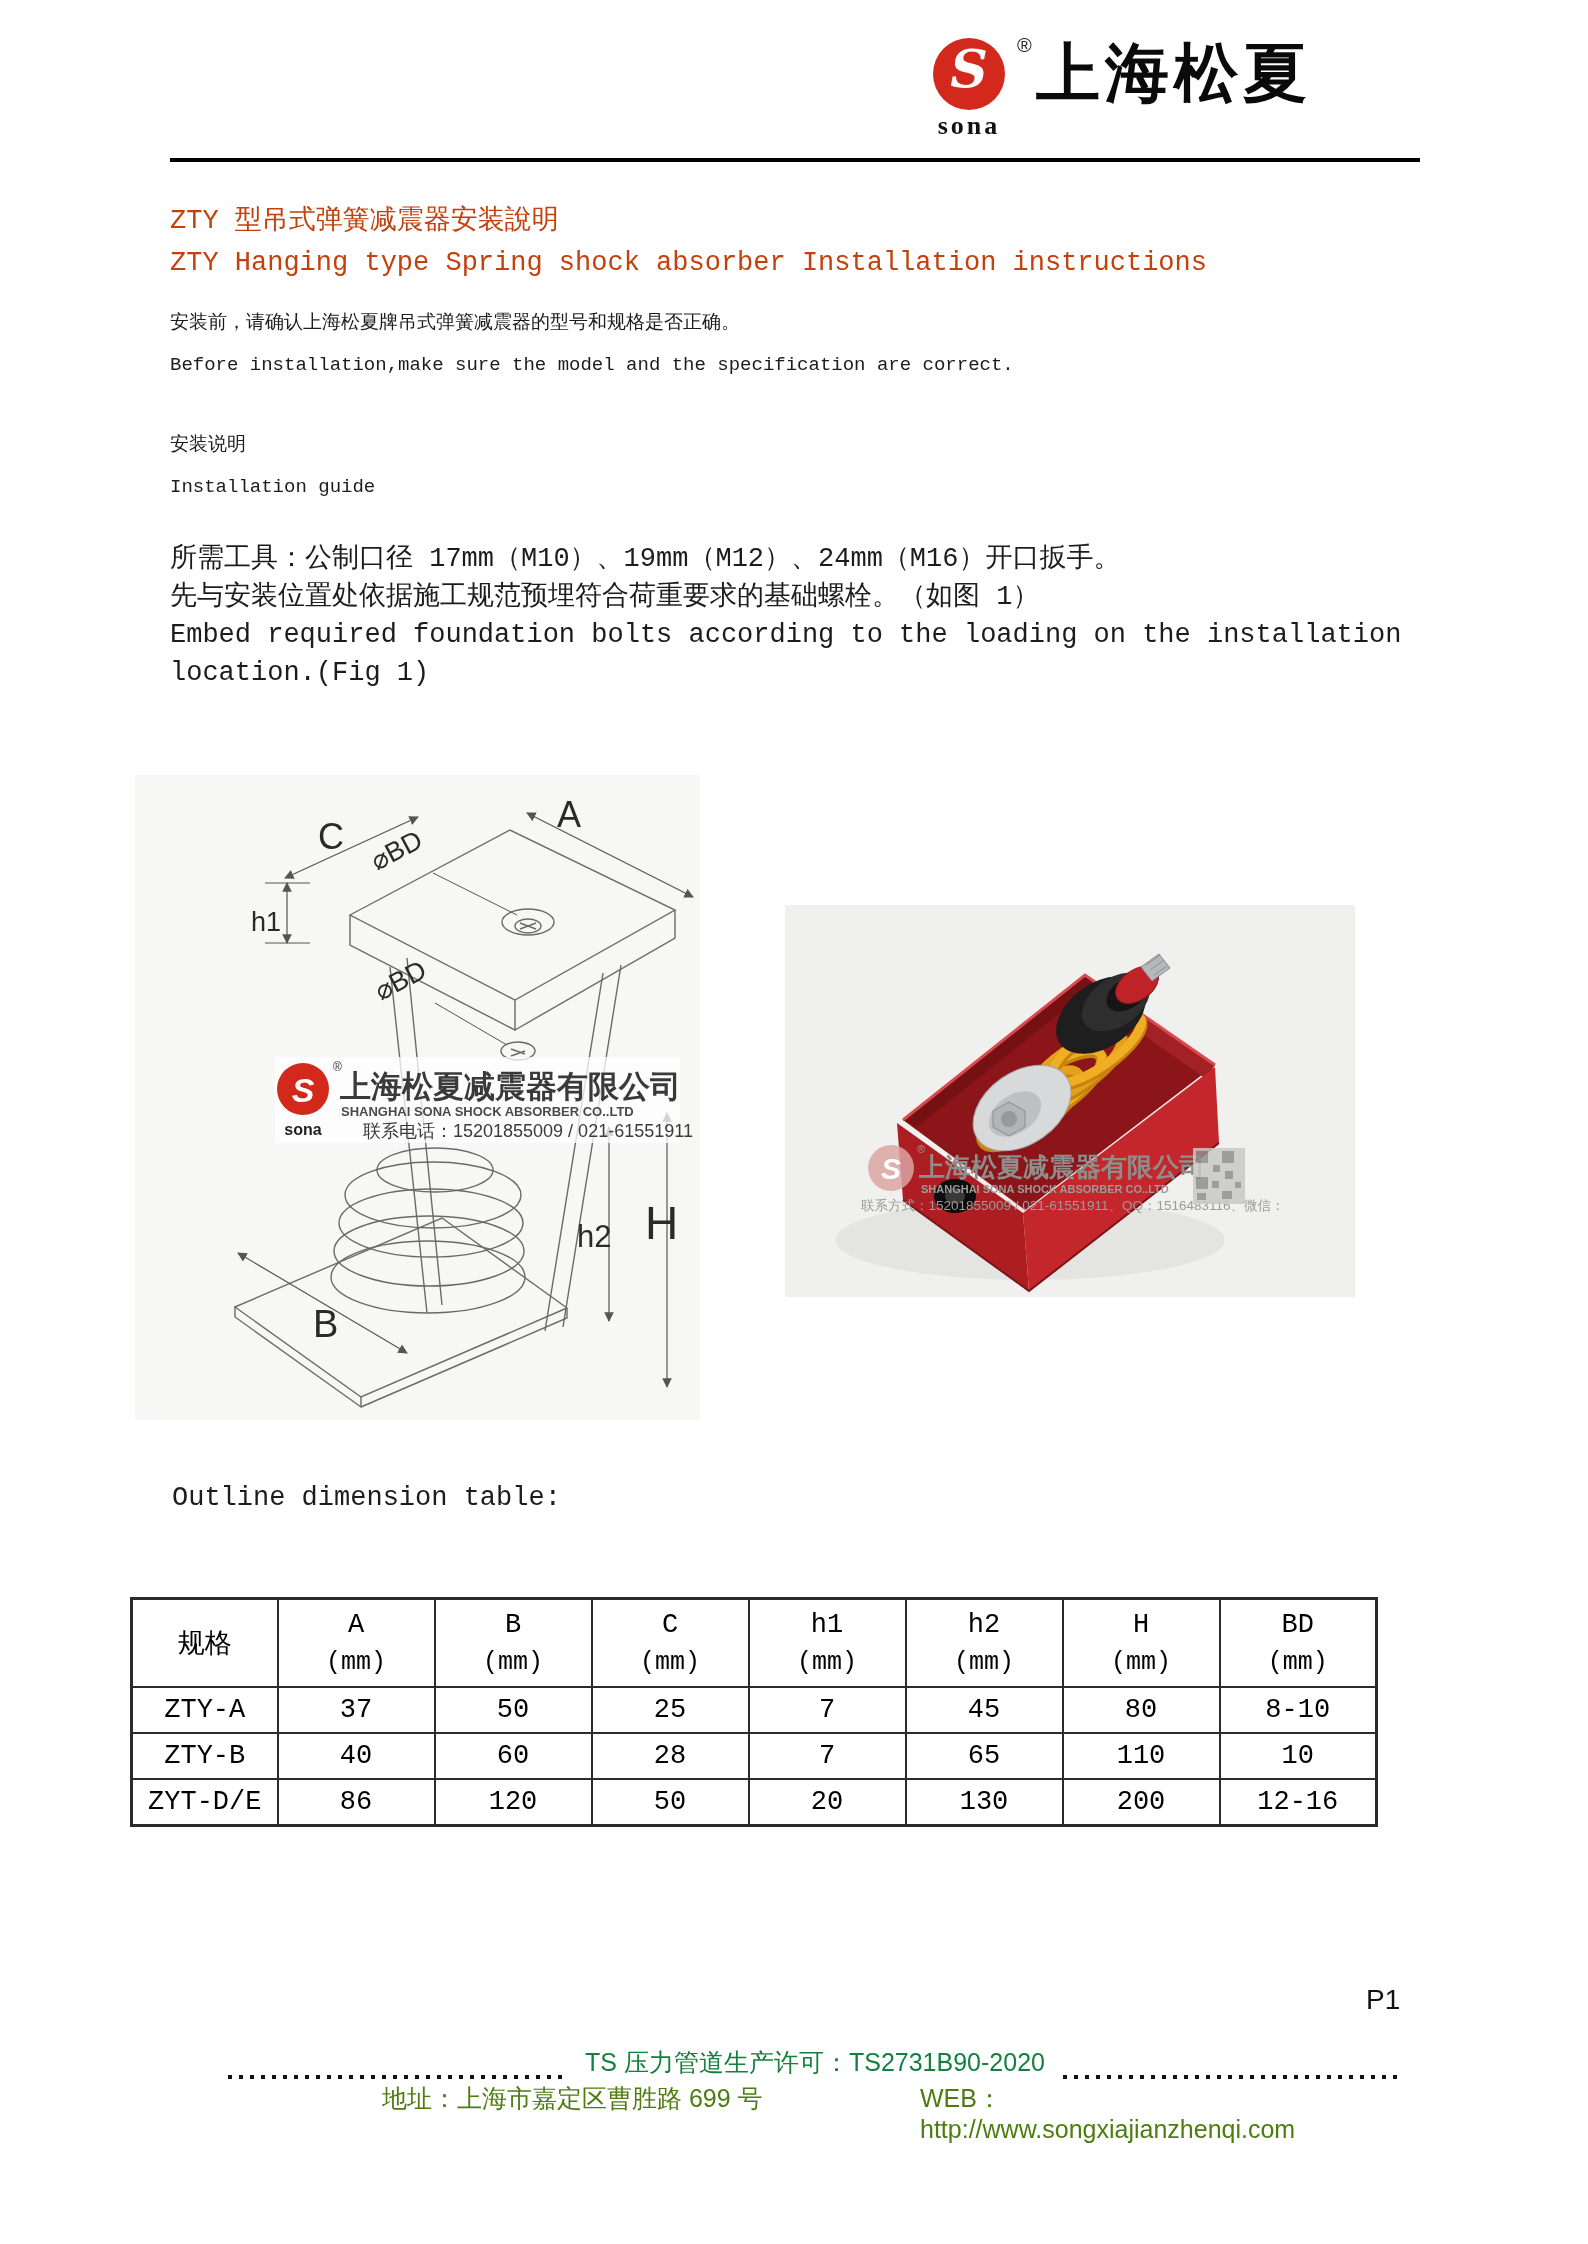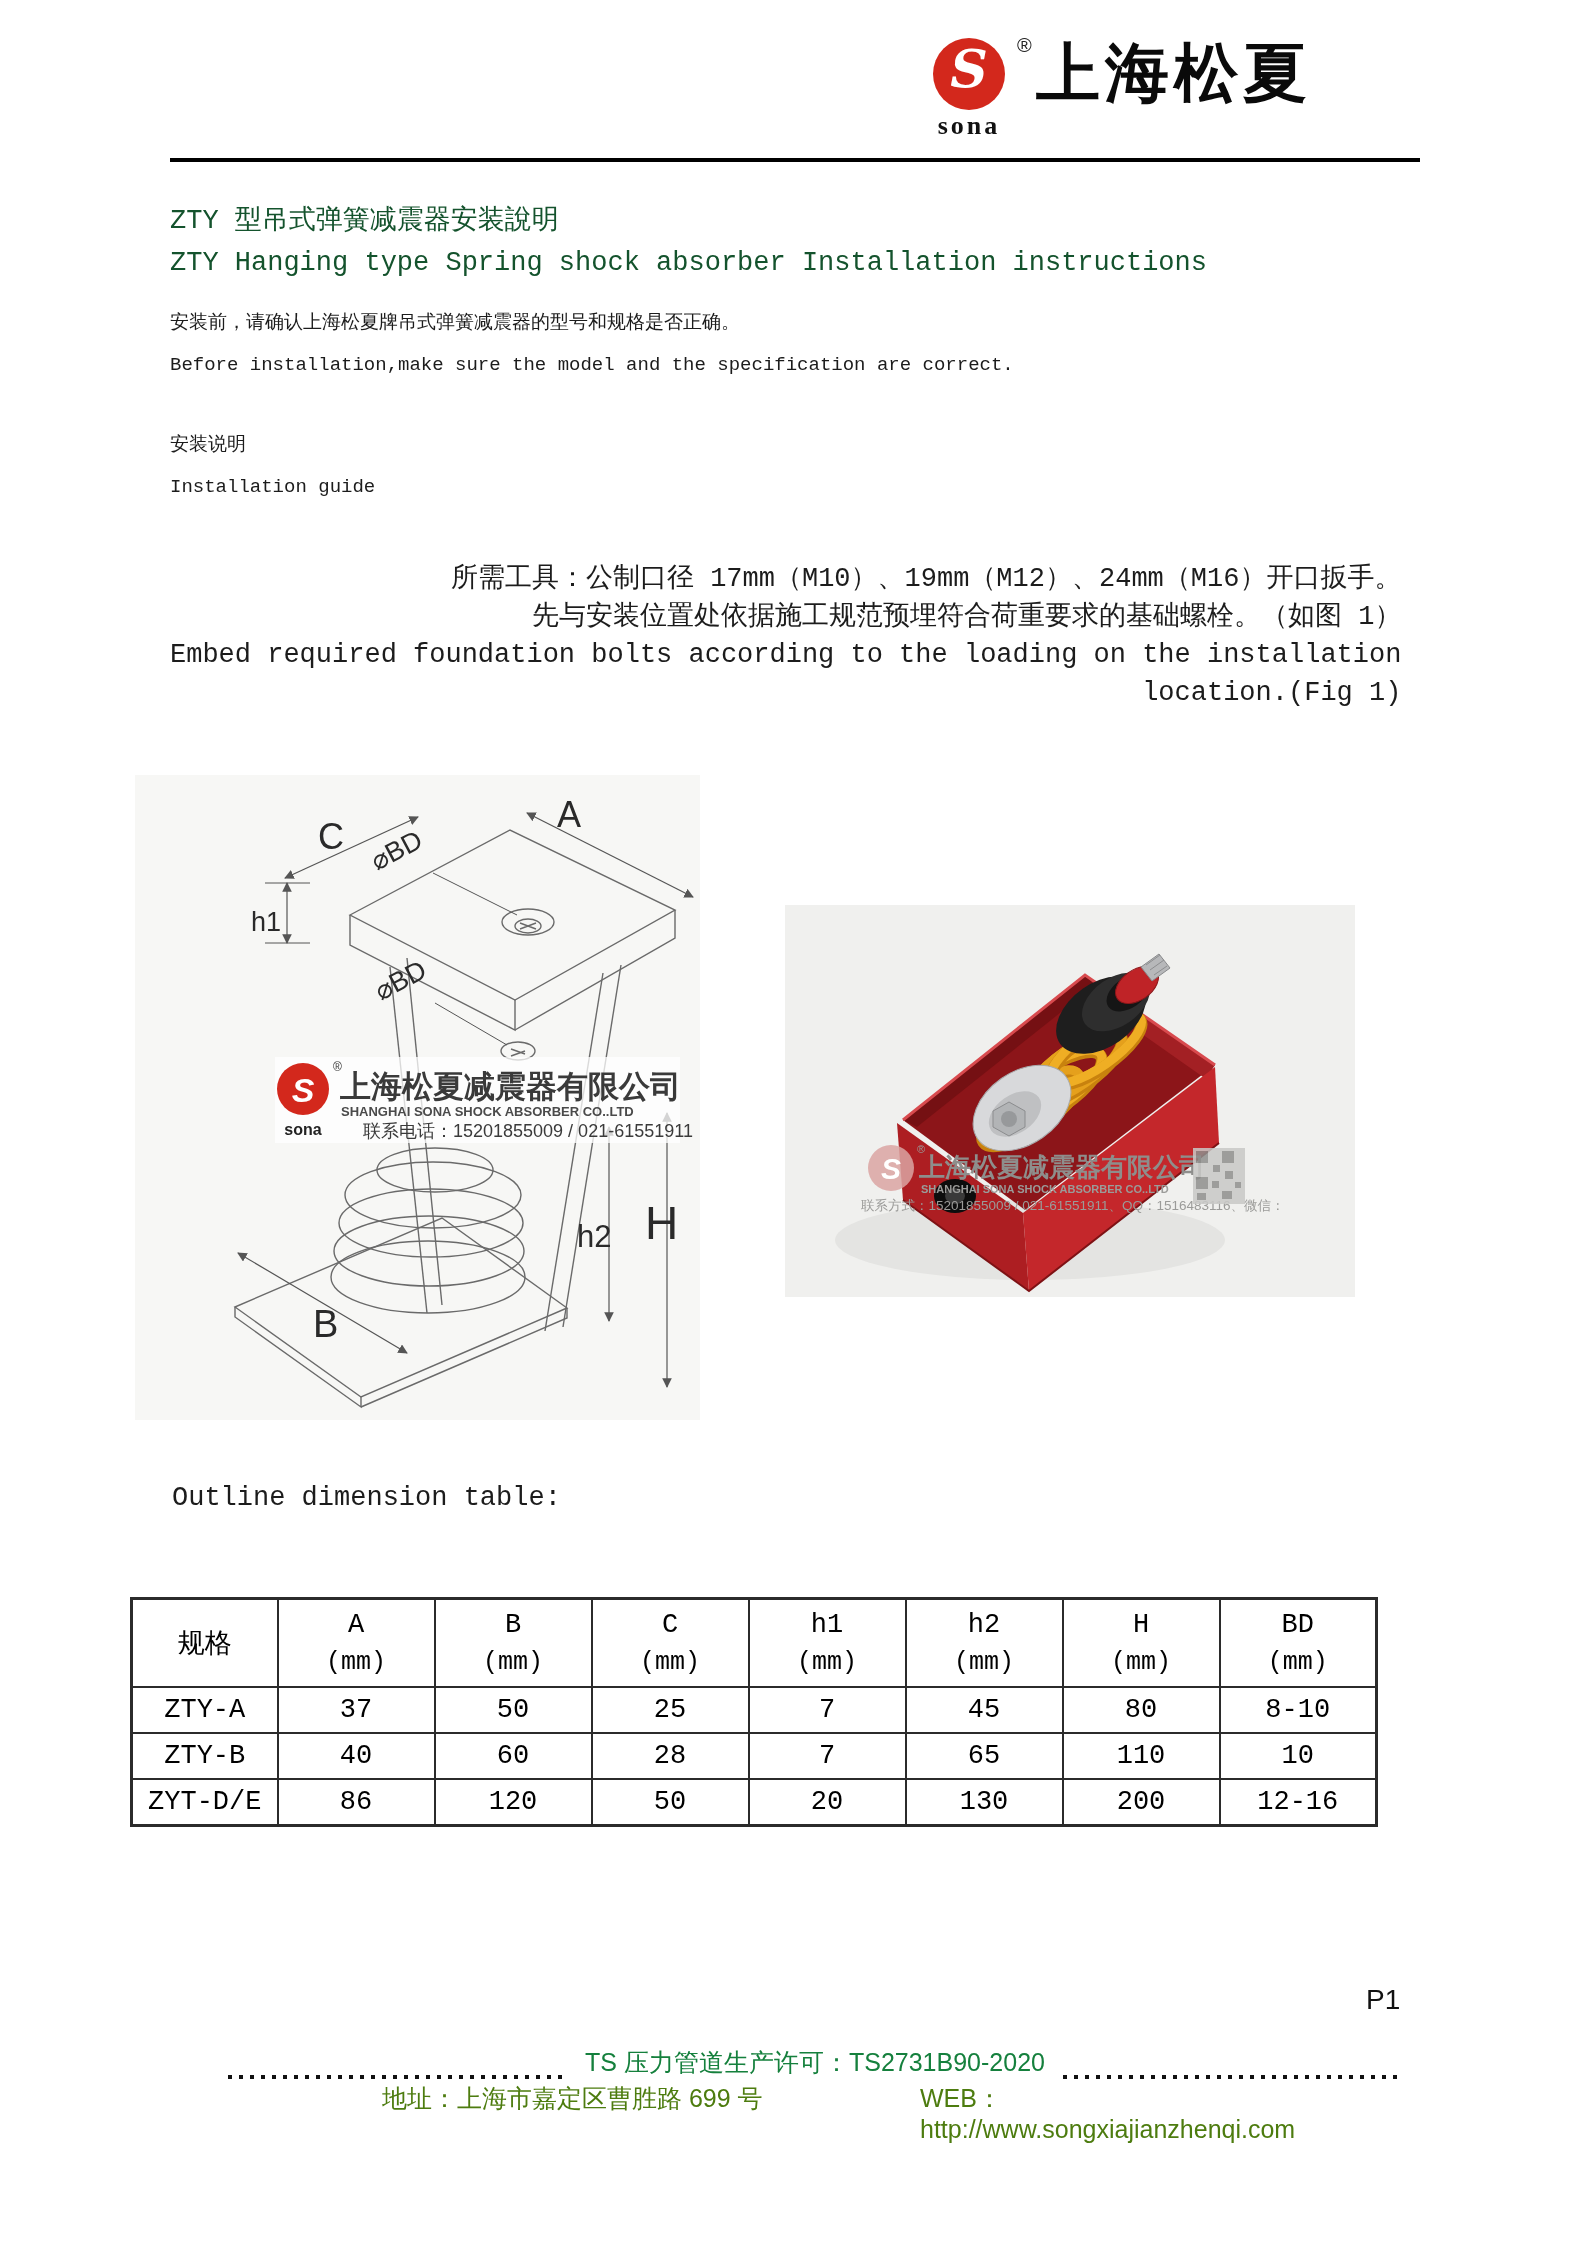--- a/index.html
+++ b/index.html
@@ -11,21 +11,21 @@
   .logo{position:absolute;left:926px;top:38px;width:86px;text-align:center;}
   .logo-circle{position:relative;width:72px;height:72px;margin:0 auto;border-radius:50%;background:#d3281c;}
   .logo-s{position:absolute;left:0;top:0;width:72px;height:72px;line-height:70px;text-align:center;
           color:#fff;font:italic bold 52px "DejaVu Serif",serif;}
   .logo-reg{position:absolute;left:84px;top:-4px;font:400 20px "Liberation Sans",sans-serif;color:#222;}
   .logo-word{margin-top:1px;font:bold 26px "Liberation Serif",serif;letter-spacing:3px;color:#111;}
   .brand-cn{position:absolute;left:1036px;top:30px;font:bold 64px "Liberation Sans",sans-serif;
             letter-spacing:5px;color:#0a0a0a;}
 
   
-  .t-green{position:absolute;left:170px;top:200px;color:#14532d;font-size:27px;line-height:42px;}
+  .t-green{position:absolute;left:170px;top:200px;color:#c2410c;font-size:27px;line-height:42px;}
   .blk{position:absolute;left:170px;font-size:19px;line-height:42px;}
   .blk.tools{line-height:38px;font-size:27px;}
   .cap{position:absolute;left:172px;top:1478px;font-size:27px;line-height:40px;}
 
   
   .fig-draw{position:absolute;left:135px;top:775px;width:565px;height:645px;}
   .fig-photo{position:absolute;left:785px;top:905px;width:570px;height:392px;}
 
   
   .dim-table{position:absolute;left:130px;top:1597px;width:1248px;border-collapse:collapse;
@@ -72,21 +72,21 @@
   <div class="blk" style="top:302px;">
     <div>安装前，请确认上海松夏牌吊式弹簧减震器的型号和规格是否正确。</div>
     <div>Before installation,make sure the model and the specification are correct.</div>
   </div>
 
   <div class="blk" style="top:424px;">
     <div>安装说明</div>
     <div>Installation guide</div>
   </div>
 
-  <div class="blk tools" style="top:560px;text-align:right;">
+  <div class="blk tools" style="top:540px;">
     <div>所需工具：公制口径 17mm（M10）、19mm（M12）、24mm（M16）开口扳手。</div>
     <div>先与安装位置处依据施工规范预埋符合荷重要求的基础螺栓。（如图 1）</div>
     <div>Embed required foundation bolts according to the loading on the installation</div>
     <div>location.(Fig 1)</div>
   </div>
 
   <svg class="fig-draw" viewBox="0 0 565 645">
     <defs>
       <marker id="arr1" viewBox="0 0 10 10" refX="9" refY="5" markerWidth="8" markerHeight="8" orient="auto-start-reverse">
         <path d="M0,0L10,5L0,10z" fill="#555"></path>

